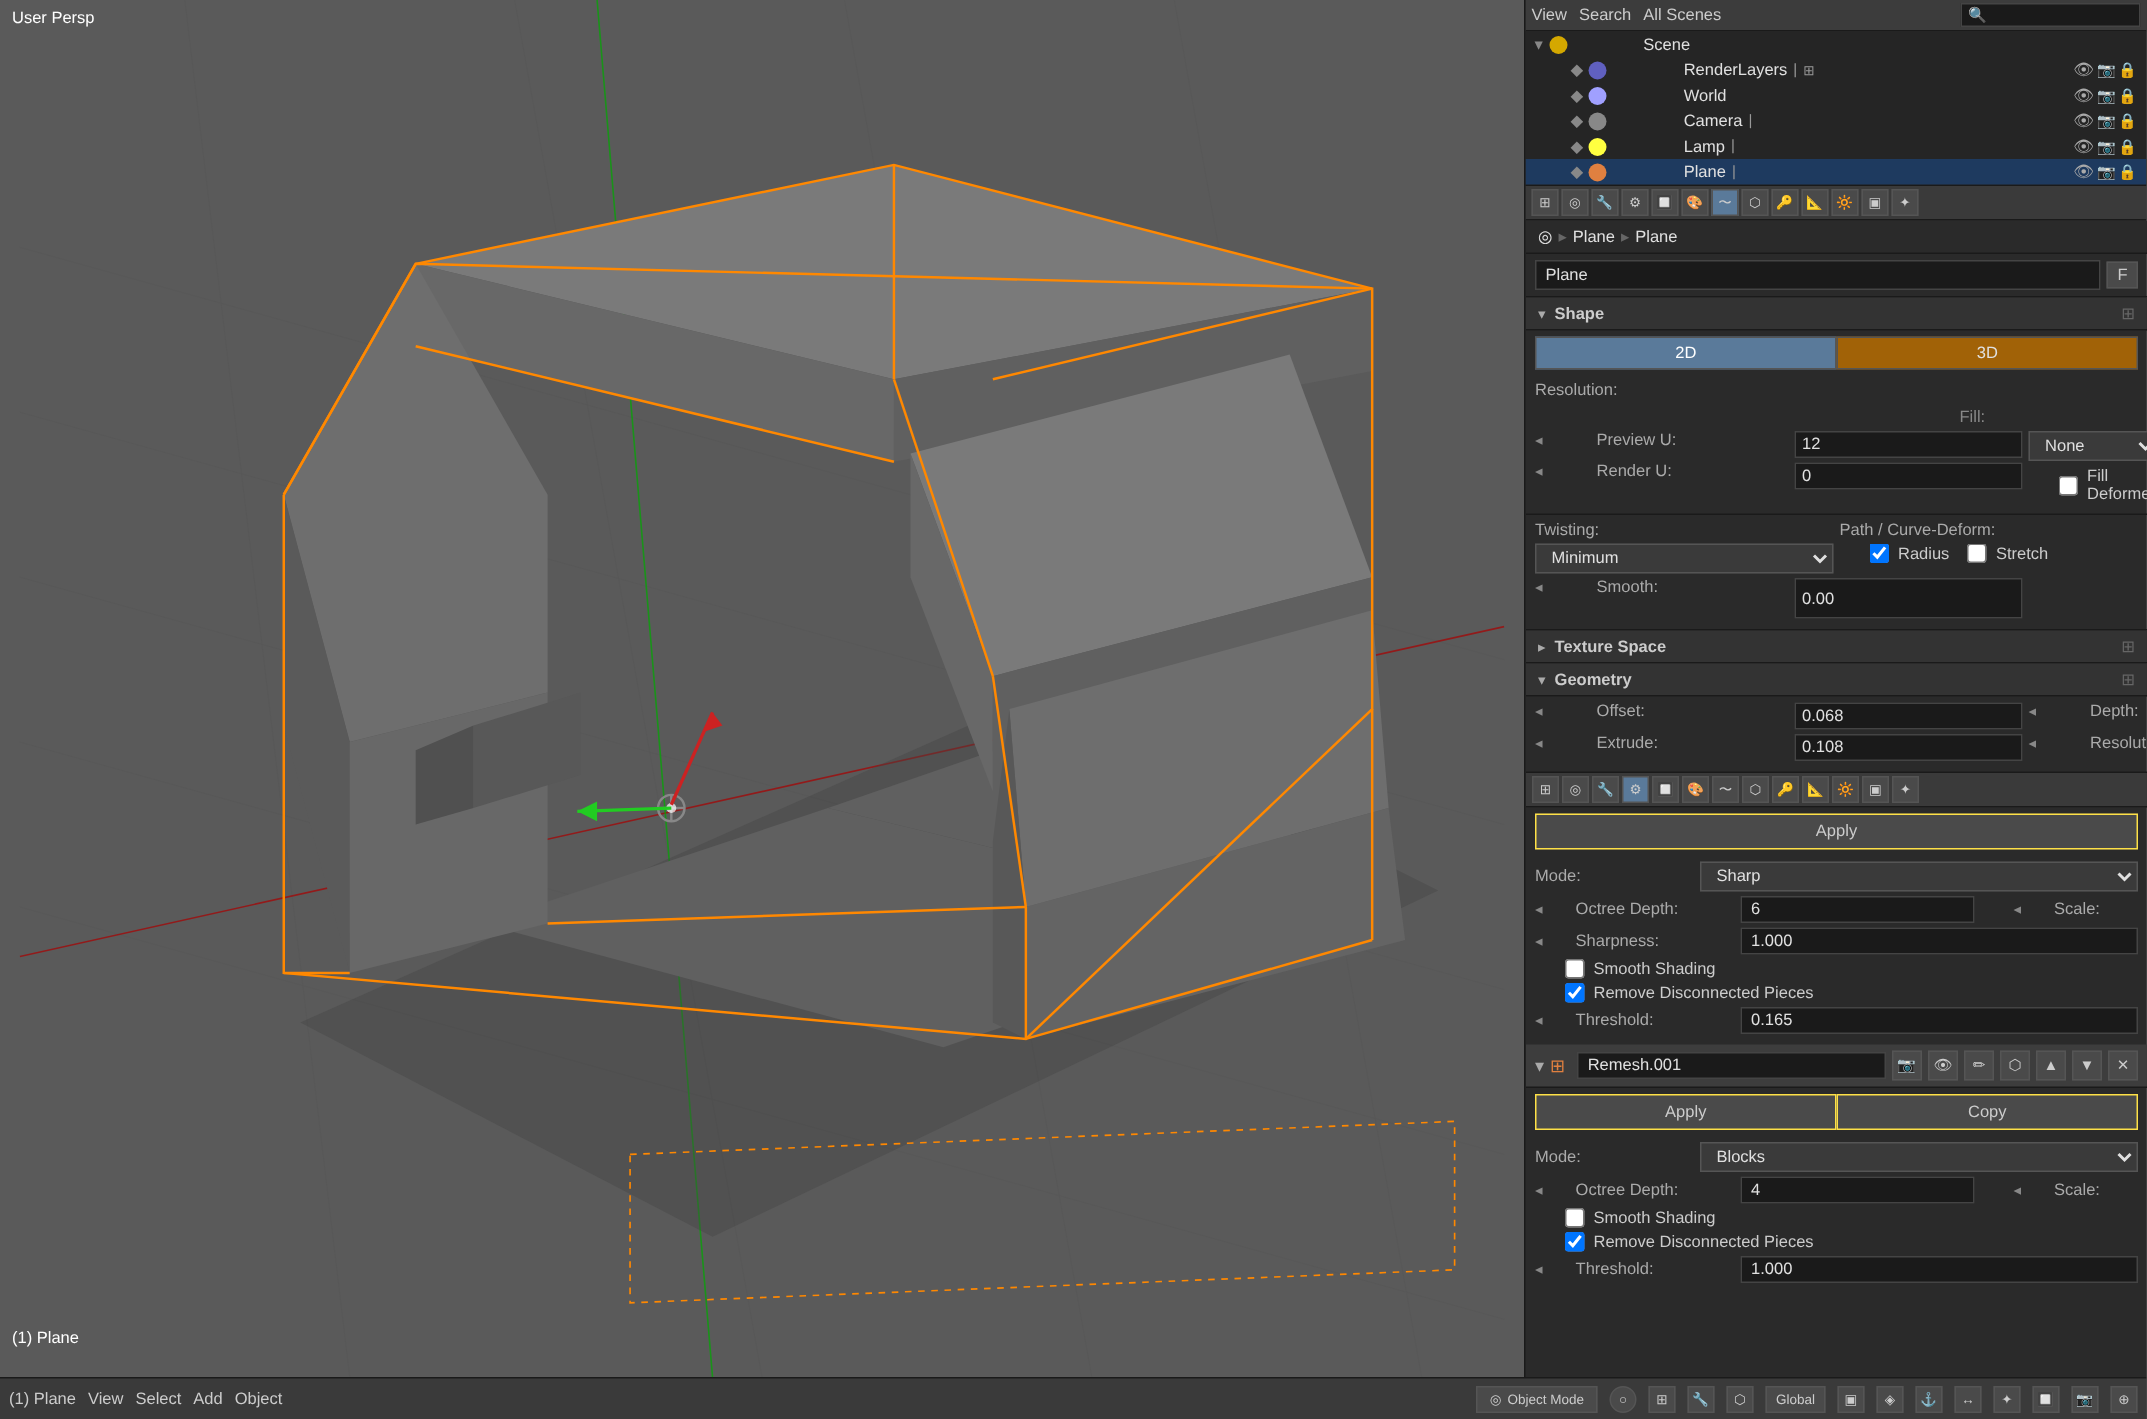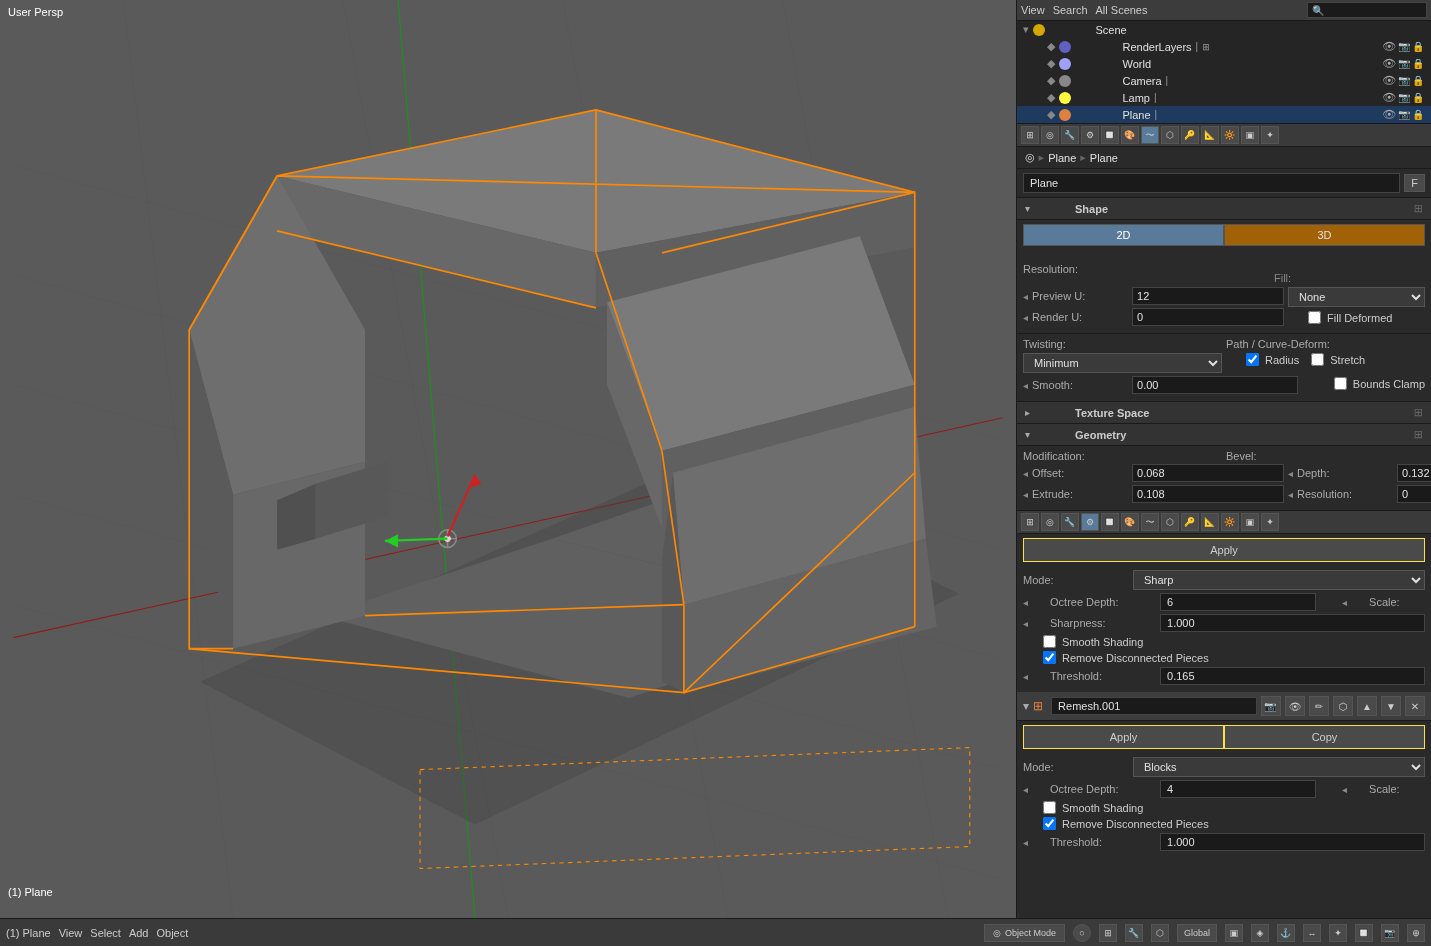--- a/index.html
+++ b/index.html
@@ -36,31 +36,31 @@
     .breadcrumb-sep { color: #666; }
 
     
     .name-row { display: flex; align-items: center; padding: 4px 6px; border-bottom: 1px solid #1a1a1a; gap: 4px; }
     .name-field { flex: 1; background: #1a1a1a; border: 1px solid #444; color: #e0e0e0; padding: 3px 6px; font-size: 11px; }
     .name-btn { background: #4a4a4a; border: 1px solid #555; color: #ccc; padding: 2px 6px; font-size: 11px; cursor: pointer; }
 
     
     .section-header { display: flex; align-items: center; padding: 4px 8px; background: #333; border-bottom: 1px solid #1a1a1a; cursor: pointer; }
     .section-header .arrow { margin-right: 6px; font-size: 10px; color: #aaa; }
-    .section-header .title { font-size: 11px; font-weight: bold; color: #ccc; margin-left: 39px; }
+    .section-header .title { font-size: 11px; font-weight: bold; color: #ccc; }
     .section-header .grid-icon { margin-left: auto; color: #666; }
 
     
     .shape-tabs { display: flex; margin: 4px 6px; }
     .shape-tab { flex: 1; padding: 4px; text-align: center; background: #a16207; border: 1px solid #555; cursor: pointer; font-size: 11px; }
     .shape-tab.active { background: #5a7a9a; color: #fff; }
 
     
     .prop-section { padding: 4px 6px; border-bottom: 1px solid #1a1a1a; }
-    .prop-row { display: flex; align-items: center; margin-bottom: 3px; }
+    .prop-row { display: flex; margin-bottom: 3px; gap: 32px; }
     .prop-label { color: #aaa; font-size: 11px; min-width: 100px; }
     .prop-field { background: #1a1a1a; border: 1px solid #444; color: #e0e0e0; padding: 2px 4px; font-size: 11px; flex: 1; }
     .prop-dropdown { background: #3a3a3a; border: 1px solid #555; color: #e0e0e0; padding: 2px 6px; font-size: 11px; flex: 1; }
     .checkbox-row { display: flex; align-items: center; margin-bottom: 3px; padding-left: 20px; }
     .checkbox-row input[type=checkbox] { margin-right: 6px; }
     .checkbox-row label { font-size: 11px; color: #ccc; }
 
     
     .two-col { display: flex; gap: 4px; }
     .two-col > div { flex: 1; }
@@ -387,28 +387,20 @@
 
       <div class="section-header">
         <span class="arrow">▾</span>
         <span class="title">Geometry</span>
         <span class="grid-icon">⊞</span>
       </div>
 
       <div class="prop-section">
         <div class="two-col">
           <div>
-            <div style="color:#aaa; font-size:11px; margin-bottom:2px;">Modification:</div>
-          </div>
-          <div>
-            <div style="color:#aaa; font-size:11px; margin-bottom:2px;">Bevel:</div>
-          </div>
-        </div>
-        <div class="two-col">
-          <div>
             <div class="prop-row">
               <span style="color:#888; font-size:10px; margin-right:4px;">◂</span>
               <span class="prop-label">Offset:</span>
               <input class="prop-field" type="text" value="0.068" style="">
             </div>
             <div class="prop-row">
               <span style="color:#888; font-size:10px; margin-right:4px;">◂</span>
               <span class="prop-label">Extrude:</span>
               <input class="prop-field" type="text" value="0.108" style="">
             </div>

